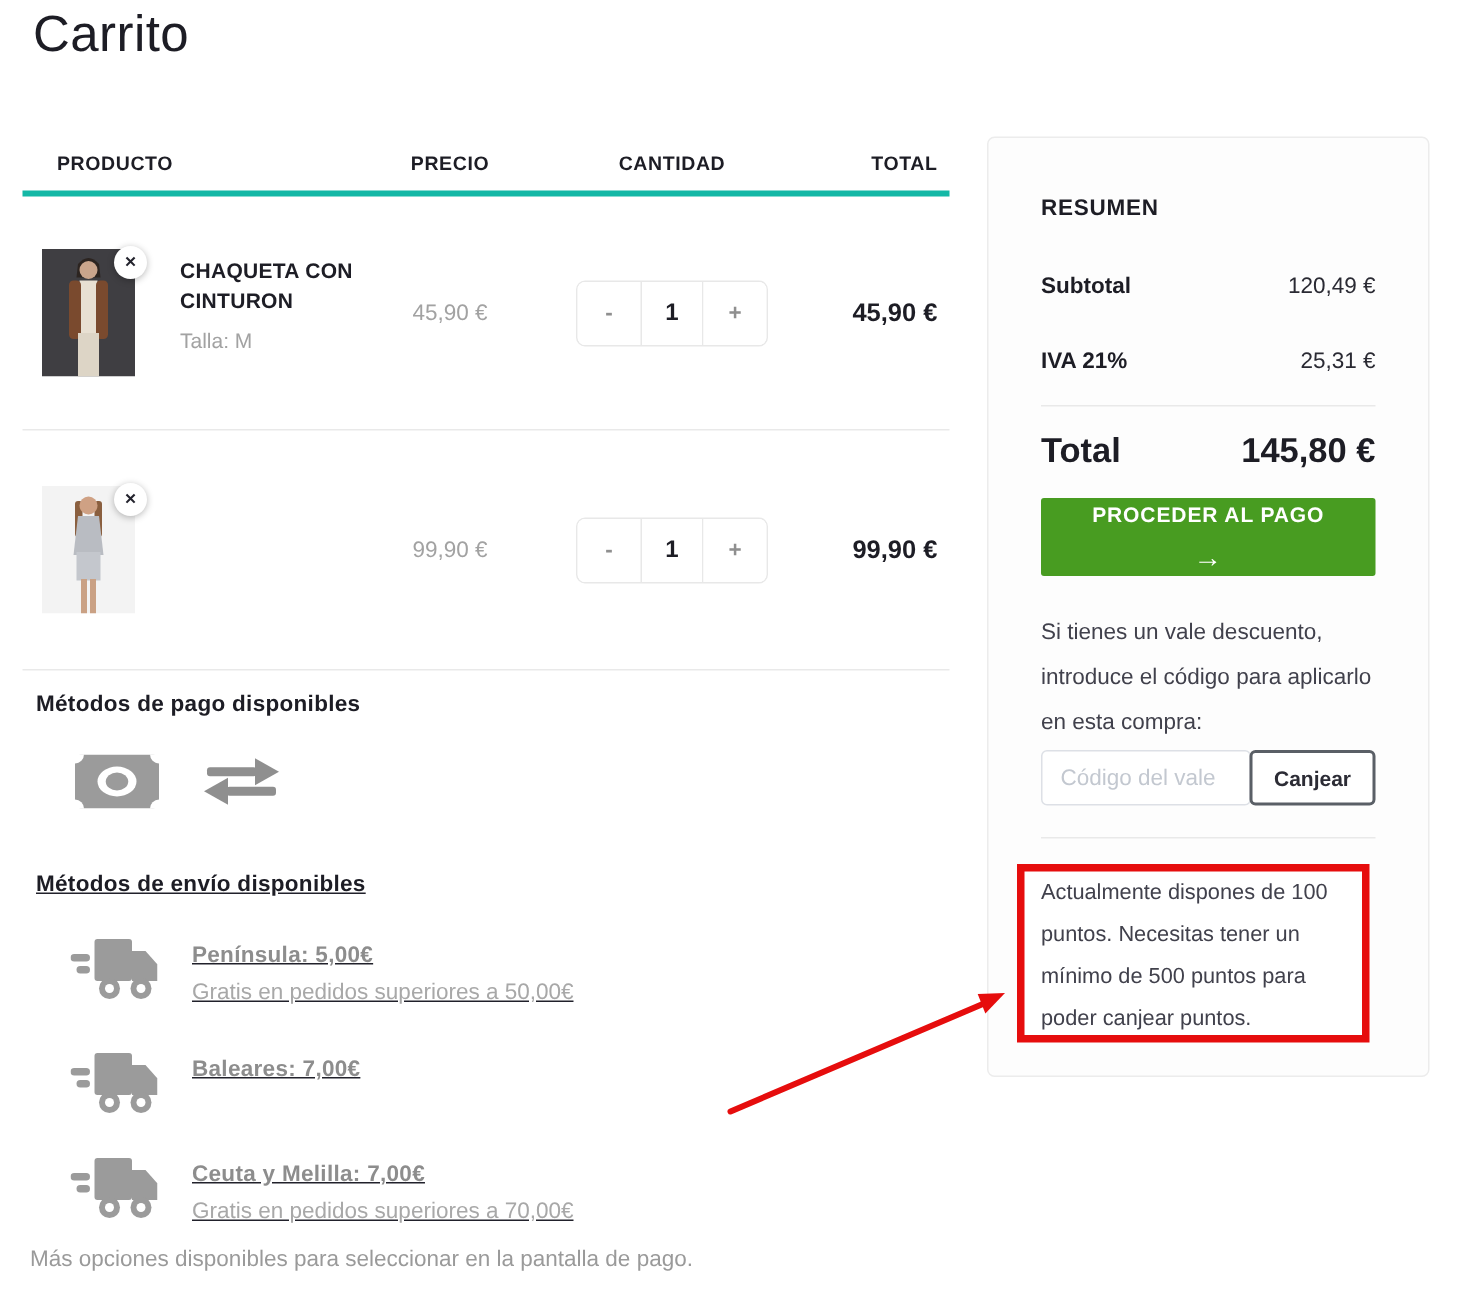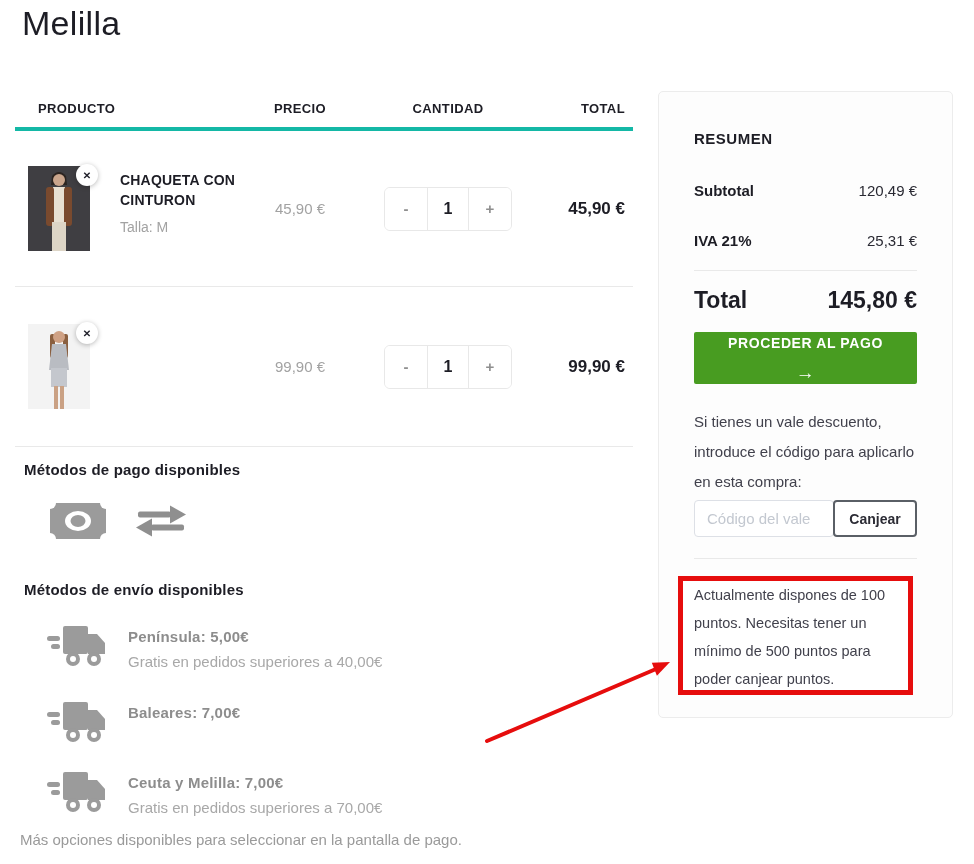--- a/index.html
+++ b/index.html
@@ -35,21 +35,21 @@
   .qty-btn { width:42px; height:42px; background:#fff; border:none; font-size:15px; font-weight:bold; color:#8f8f8f; cursor:pointer; }
   .qty-val { width:42px; height:42px; display:flex; align-items:center; justify-content:center;
              border-left:1px solid #e8e8e8; border-right:1px solid #e8e8e8; font-size:16px; font-weight:bold; color:#1d1d25; }
   .total-cell { text-align:right; padding-right:8px; font-size:17px; font-weight:bold; color:#1d1d25; }
 
   
   .section-heading { font-size:15px; font-weight:bold; color:#1d1d25; letter-spacing:.2px; }
   .pay-section { position:absolute; left:24px; top:461px; }
   .pay-icons { margin-top:25px; display:flex; align-items:center; gap:30px; padding-left:26px; }
 
-  .ship-section { position:absolute; left:24px; top:581px; width:600px; }
+  .ship-section { position:absolute; left:24px; top:581px; width:600px;text-decoration:underline; }
   .ship-item { display:flex; align-items:flex-start; margin-top:24px; }
   .ship-icon-col { width:104px; display:flex; justify-content:center; flex:0 0 104px; }
   .ship-text { padding-top:6px; }
   .ship-title { font-size:15px; font-weight:bold; color:#8d8d8d; letter-spacing:.2px; }
   .ship-note { margin-top:8px; font-size:15px; color:#a8a8a8; }
   .ship-item-2 { margin-top:28px; }
   .ship-item-3 { margin-top:24px; }
 
   .page-footer { position:absolute; left:20px; top:831px; font-size:15px; color:#9a9a9a; }
 
@@ -82,21 +82,21 @@
                 padding:0 11px; font-size:14.5px; line-height:28px; color:#41414c; background:#fff; }
 
   
   .annot-arrow { position:absolute; left:470px; top:645px; width:215px; height:110px; pointer-events:none; }
 </style>
 </head>
 <body>
 
 <div class="page">
 
-  <div class="page-title">Melilla</div>
+  <div class="page-title">Carrito</div>
 
   <div class="cart-table">
     <div class="thead">
       <div class="th th-product">PRODUCTO</div>
       <div class="th th-price">PRECIO</div>
       <div class="th th-qty">CANTIDAD</div>
       <div class="th th-total">TOTAL</div>
     </div>
 
     <div class="crow crow-1">
@@ -193,21 +193,21 @@
           <rect x="16" y="4" width="25" height="28" rx="2" fill="#9b9b9b"></rect>
           <path d="M41,12 h9 l8,9 v11 h-17 z" fill="#9b9b9b"></path>
           <circle cx="26" cy="37" r="7" fill="#9b9b9b"></circle>
             <circle cx="26" cy="37" r="3" fill="#fff"></circle>
           <circle cx="47" cy="37" r="7" fill="#9b9b9b"></circle>
             <circle cx="47" cy="37" r="3" fill="#fff"></circle>
         </svg>
       </div>
       <div class="ship-text">
         <div class="ship-title">Península: 5,00€</div>
-        <div class="ship-note">Gratis en pedidos superiores a 40,00€</div>
+        <div class="ship-note">Gratis en pedidos superiores a 50,00€</div>
       </div>
     </div>
 
     <div class="ship-item ship-item-2">
       <div class="ship-icon-col">
         <svg width="58" height="46" viewBox="0 0 58 46">
           <rect x="0" y="14" width="13" height="5" rx="2.5" fill="#9b9b9b"></rect>
           <rect x="4" y="22" width="9" height="5" rx="2.5" fill="#9b9b9b"></rect>
           <rect x="16" y="4" width="25" height="28" rx="2" fill="#9b9b9b"></rect>
           <path d="M41,12 h9 l8,9 v11 h-17 z" fill="#9b9b9b"></path>

